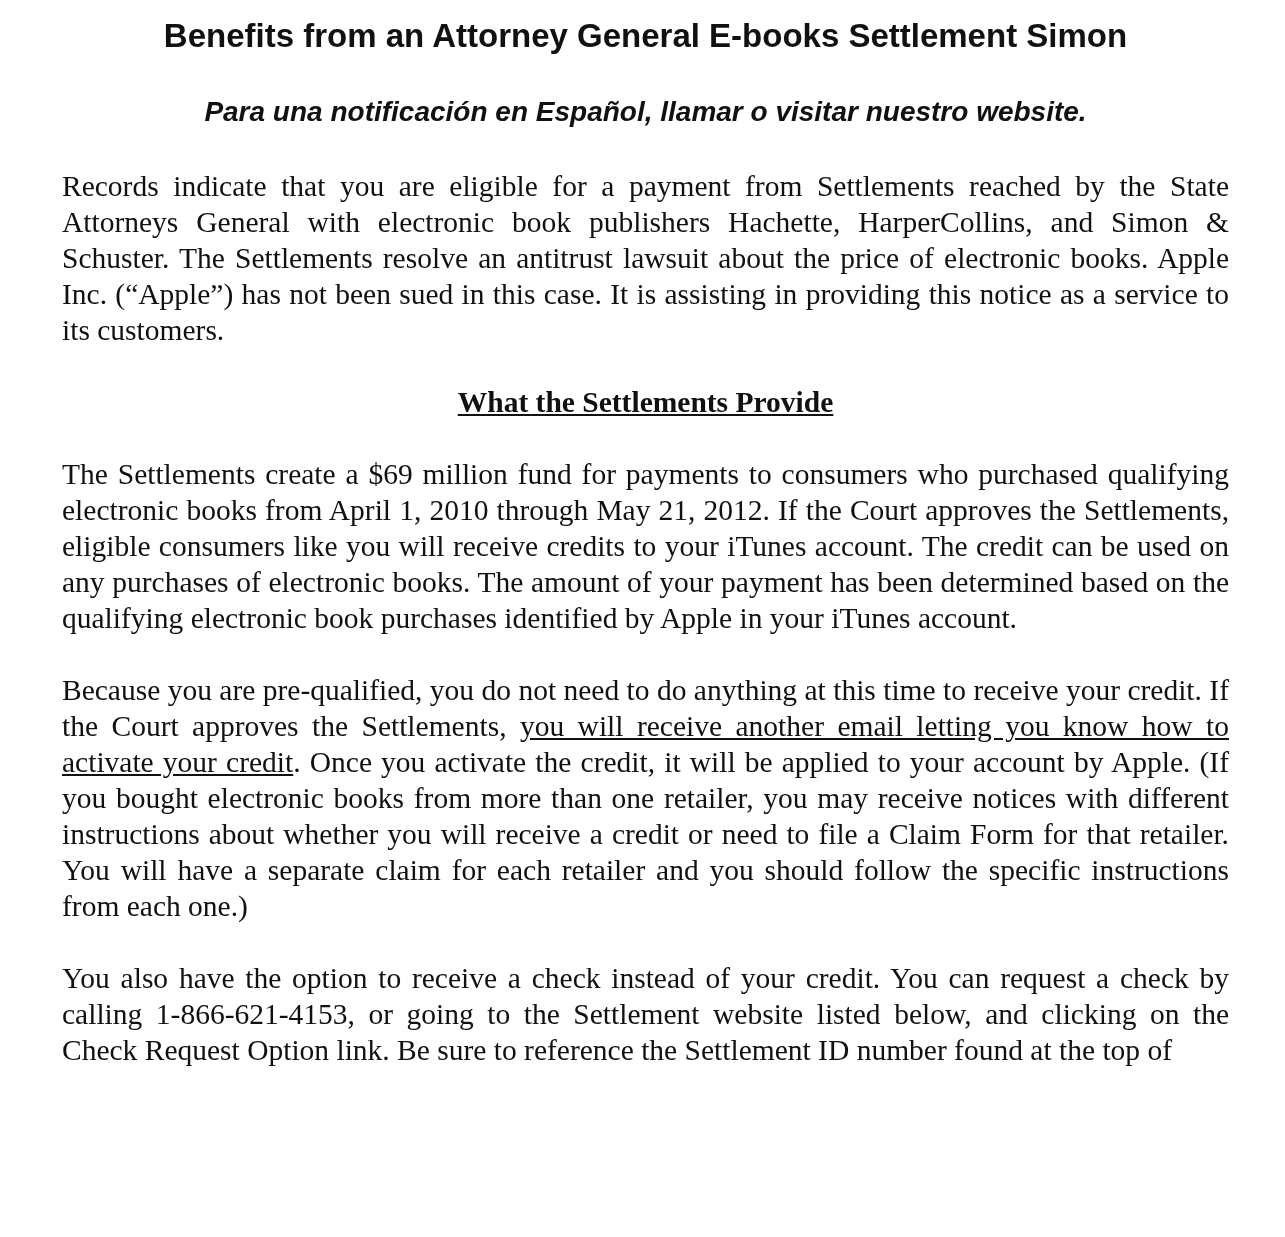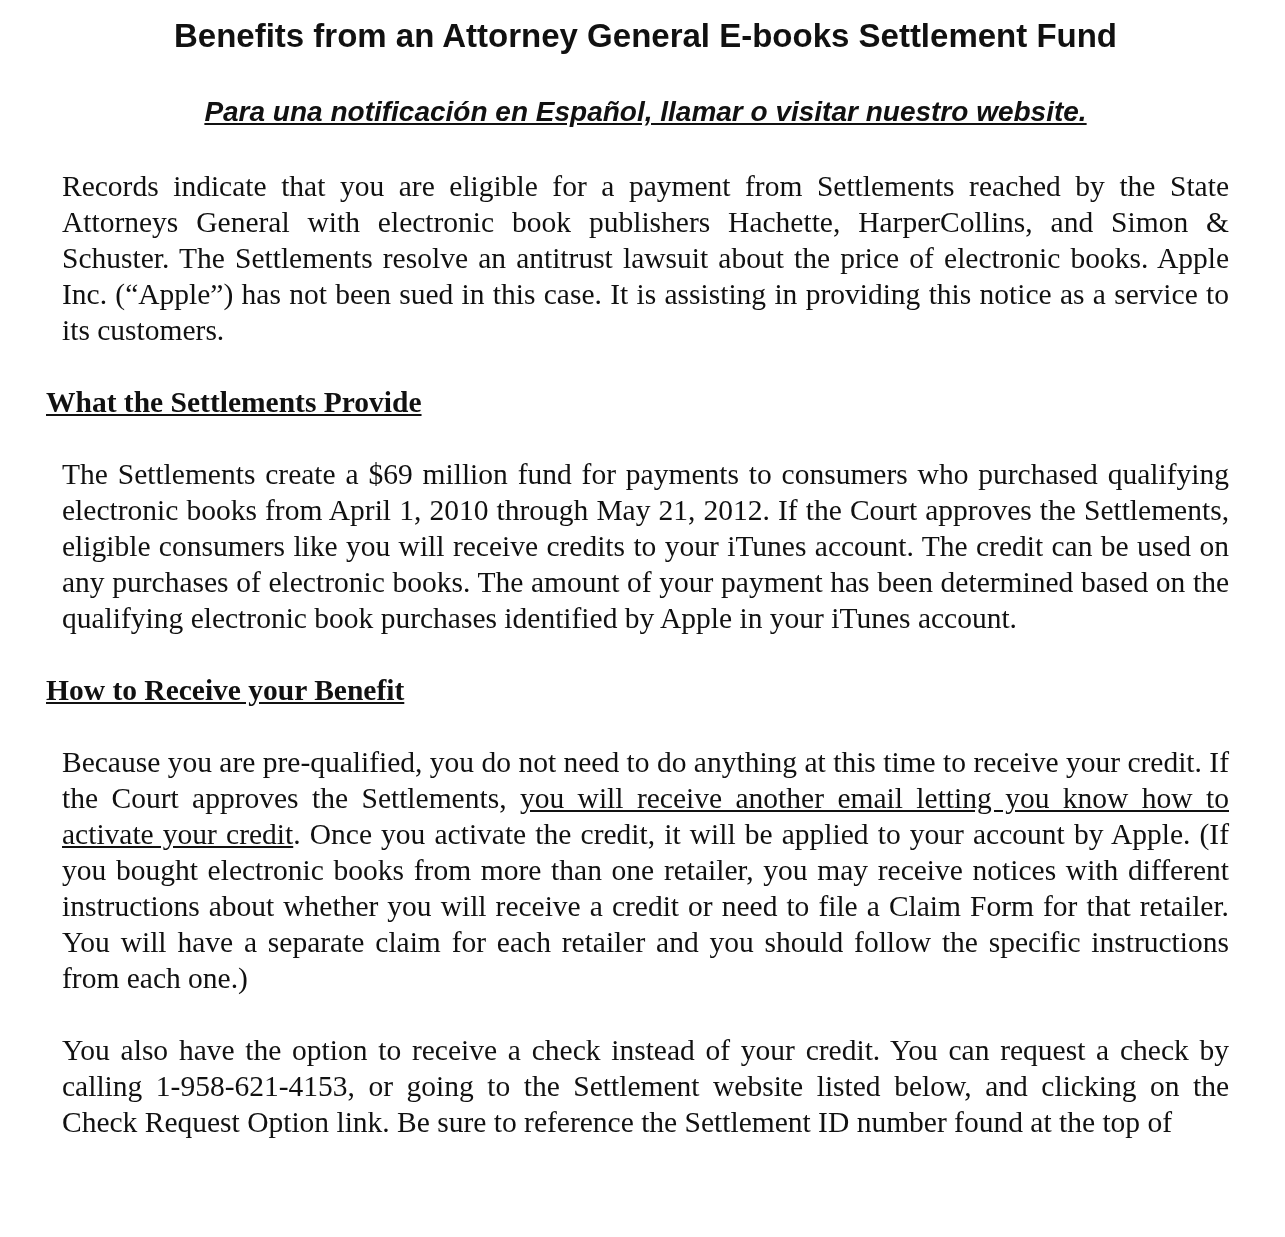--- a/index.html
+++ b/index.html
@@ -4,51 +4,50 @@
 <style>
   html, body { margin: 0; padding: 0; background: #ffffff; }
   body { width: 1285px; height: 1237px; overflow: hidden; color: #111111; }
   .page { padding: 0 40px 0 46px; }
   .title {
     font-family: "Liberation Sans", sans-serif; font-weight: bold; font-size: 33px;
     text-align: center; margin: 0; padding-top: 16px; line-height: 40px;
   }
   .spanish {
     font-family: "Liberation Sans", sans-serif; font-weight: bold; font-style: italic;
-    font-size: 28px; text-align: center; margin: 0; padding-top: 36px; line-height: 40px; text-decoration: underline;
+    font-size: 28px; text-align: center; margin: 0; padding-top: 36px; line-height: 40px;
   }
   .sid {
     font-family: "Liberation Sans", sans-serif; font-weight: bold; font-style: italic;
     font-size: 26px; margin: 0; padding-top: 34px; line-height: 36px;
   }
   p.body {
     font-family: "Liberation Serif", serif; font-size: 29.5px; line-height: 36px;
     text-align: justify; margin: 16px;
   }
   h2.section {
     font-family: "Liberation Serif", serif; font-weight: bold; font-size: 29.5px;
-    text-align: left; text-decoration: underline; margin: 0; line-height: 36px;
+    text-align: center; text-decoration: underline; margin: 0; line-height: 36px;
   }
   .u { text-decoration: underline; }
   .p1 { margin-top: 36px !important; }
   .h1s { margin-top: 36px !important; }
   .p2 { margin-top: 36px !important; }
   .h2s { margin-top: 36px !important; }
   .p3 { margin-top: 36px !important; }
   .p4 { margin-top: 36px !important; }
 </style>
 </head>
 <body>
 
 <div class="page">
-  <h1 class="title">Benefits from an Attorney General E-books Settlement Fund</h1>
+  <h1 class="title">Benefits from an Attorney General E-books Settlement Simon</h1>
   <div class="spanish">Para una notificación en Español, llamar o visitar nuestro website.</div>
 
   <p class="body p1">Records indicate that you are eligible for a payment from Settlements reached by the State Attorneys General with electronic book publishers Hachette, HarperCollins, and Simon &amp; Schuster. The Settlements resolve an antitrust lawsuit about the price of electronic books. Apple Inc. (“Apple”) has not been sued in this case. It is assisting in providing this notice as a service to its customers.</p>
 
   <h2 class="section h1s">What the Settlements Provide</h2>
   <p class="body p2">The Settlements create a $69 million fund for payments to consumers who purchased qualifying electronic books from April 1, 2010 through May 21, 2012. If the Court approves the Settlements, eligible consumers like you will receive credits to your iTunes account. The credit can be used on any purchases of electronic books. The amount of your payment has been determined based on the qualifying electronic book purchases identified by Apple in your iTunes account.</p>
 
-  <h2 class="section h2s">How to Receive your Benefit</h2>
   <p class="body p3"><span>Because you are pre-qualified, you do not need to do anything at this time to receive your credit. If the Court approves the Settlements, </span><span class="u">you will receive another email letting you know how to activate your credit</span><span>. Once you activate the credit, it will be applied to your account by Apple. (If you bought electronic books from more than one retailer, you may receive notices with different instructions about whether you will receive a credit or need to file a Claim Form for that retailer. You will have a separate claim for each retailer and you should follow the specific instructions from each one.)</span></p>
 
-  <p class="body p4">You also have the option to receive a check instead of your credit. You can request a check by calling 1-958-621-4153, or going to the Settlement website listed below, and clicking on the Check Request Option link. Be sure to reference the Settlement ID number found at the top of</p>
+  <p class="body p4">You also have the option to receive a check instead of your credit. You can request a check by calling 1-866-621-4153, or going to the Settlement website listed below, and clicking on the Check Request Option link. Be sure to reference the Settlement ID number found at the top of</p>
 </div>
 
 </body></html>

